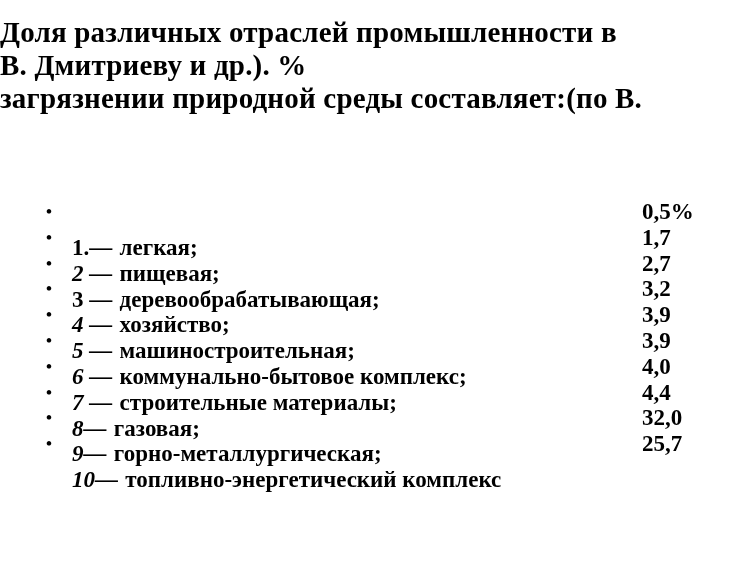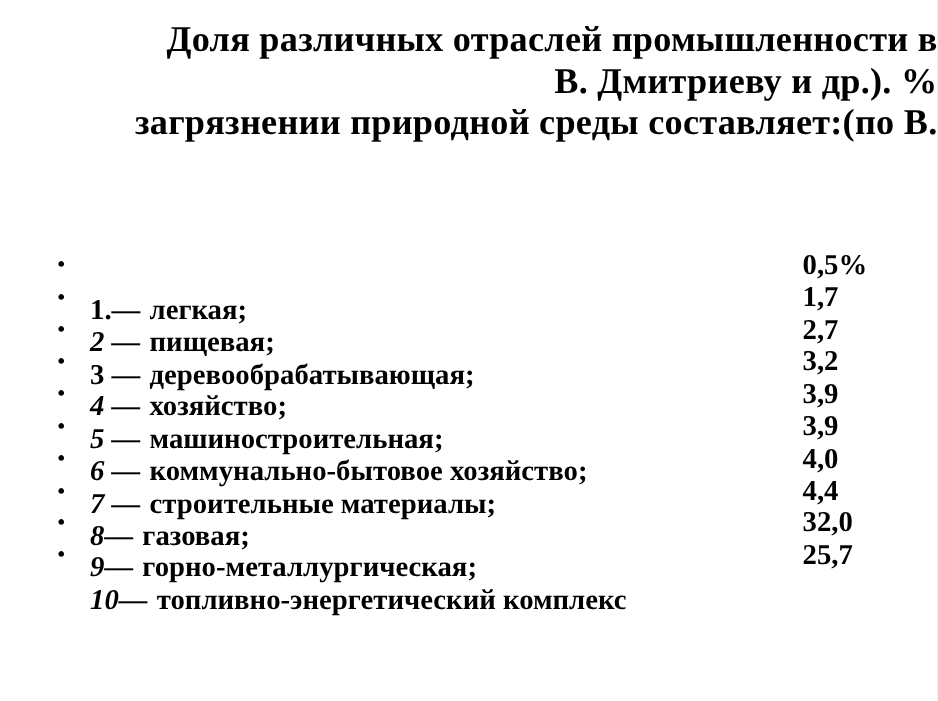--- a/index.html
+++ b/index.html
@@ -8,21 +8,21 @@
     width: 750px;
     height: 561px;
     background: #ffffff;
     overflow: hidden;
     font-family: "Liberation Serif", "DejaVu Serif", serif;
     font-weight: bold;
     color: #000000;
   }
   .title {
     padding-top: 16px;
-    text-align: right;
+    text-align: left;
     font-size: 29px;
     line-height: 33px;
     letter-spacing: 0.2px;
   }
   .title-line { white-space: nowrap; }
   .list { position: absolute; left: 0; top: 199px; width: 750px; }
   .row {
     position: relative;
     height: 25.8px;
     font-size: 23px;
@@ -89,21 +89,21 @@
     </div>
 
     <div class="row">
       <span class="bullet">•</span>
       <span class="content"><span class="num it">5 —</span><span>машиностроительная;</span></span>
       <span class="value">3,9</span>
     </div>
 
     <div class="row">
       <span class="bullet">•</span>
-      <span class="content"><span class="num it">6 —</span><span>коммунально-бытовое хозяйство;</span></span>
+      <span class="content"><span class="num it">6 —</span><span>коммунально-бытовое комплекс;</span></span>
       <span class="value">3,9</span>
     </div>
 
     <div class="row">
       <span class="bullet">•</span>
       <span class="content"><span class="num it">7 —</span><span>строительные материалы;</span></span>
       <span class="value">4,0</span>
     </div>
 
     <div class="row">

